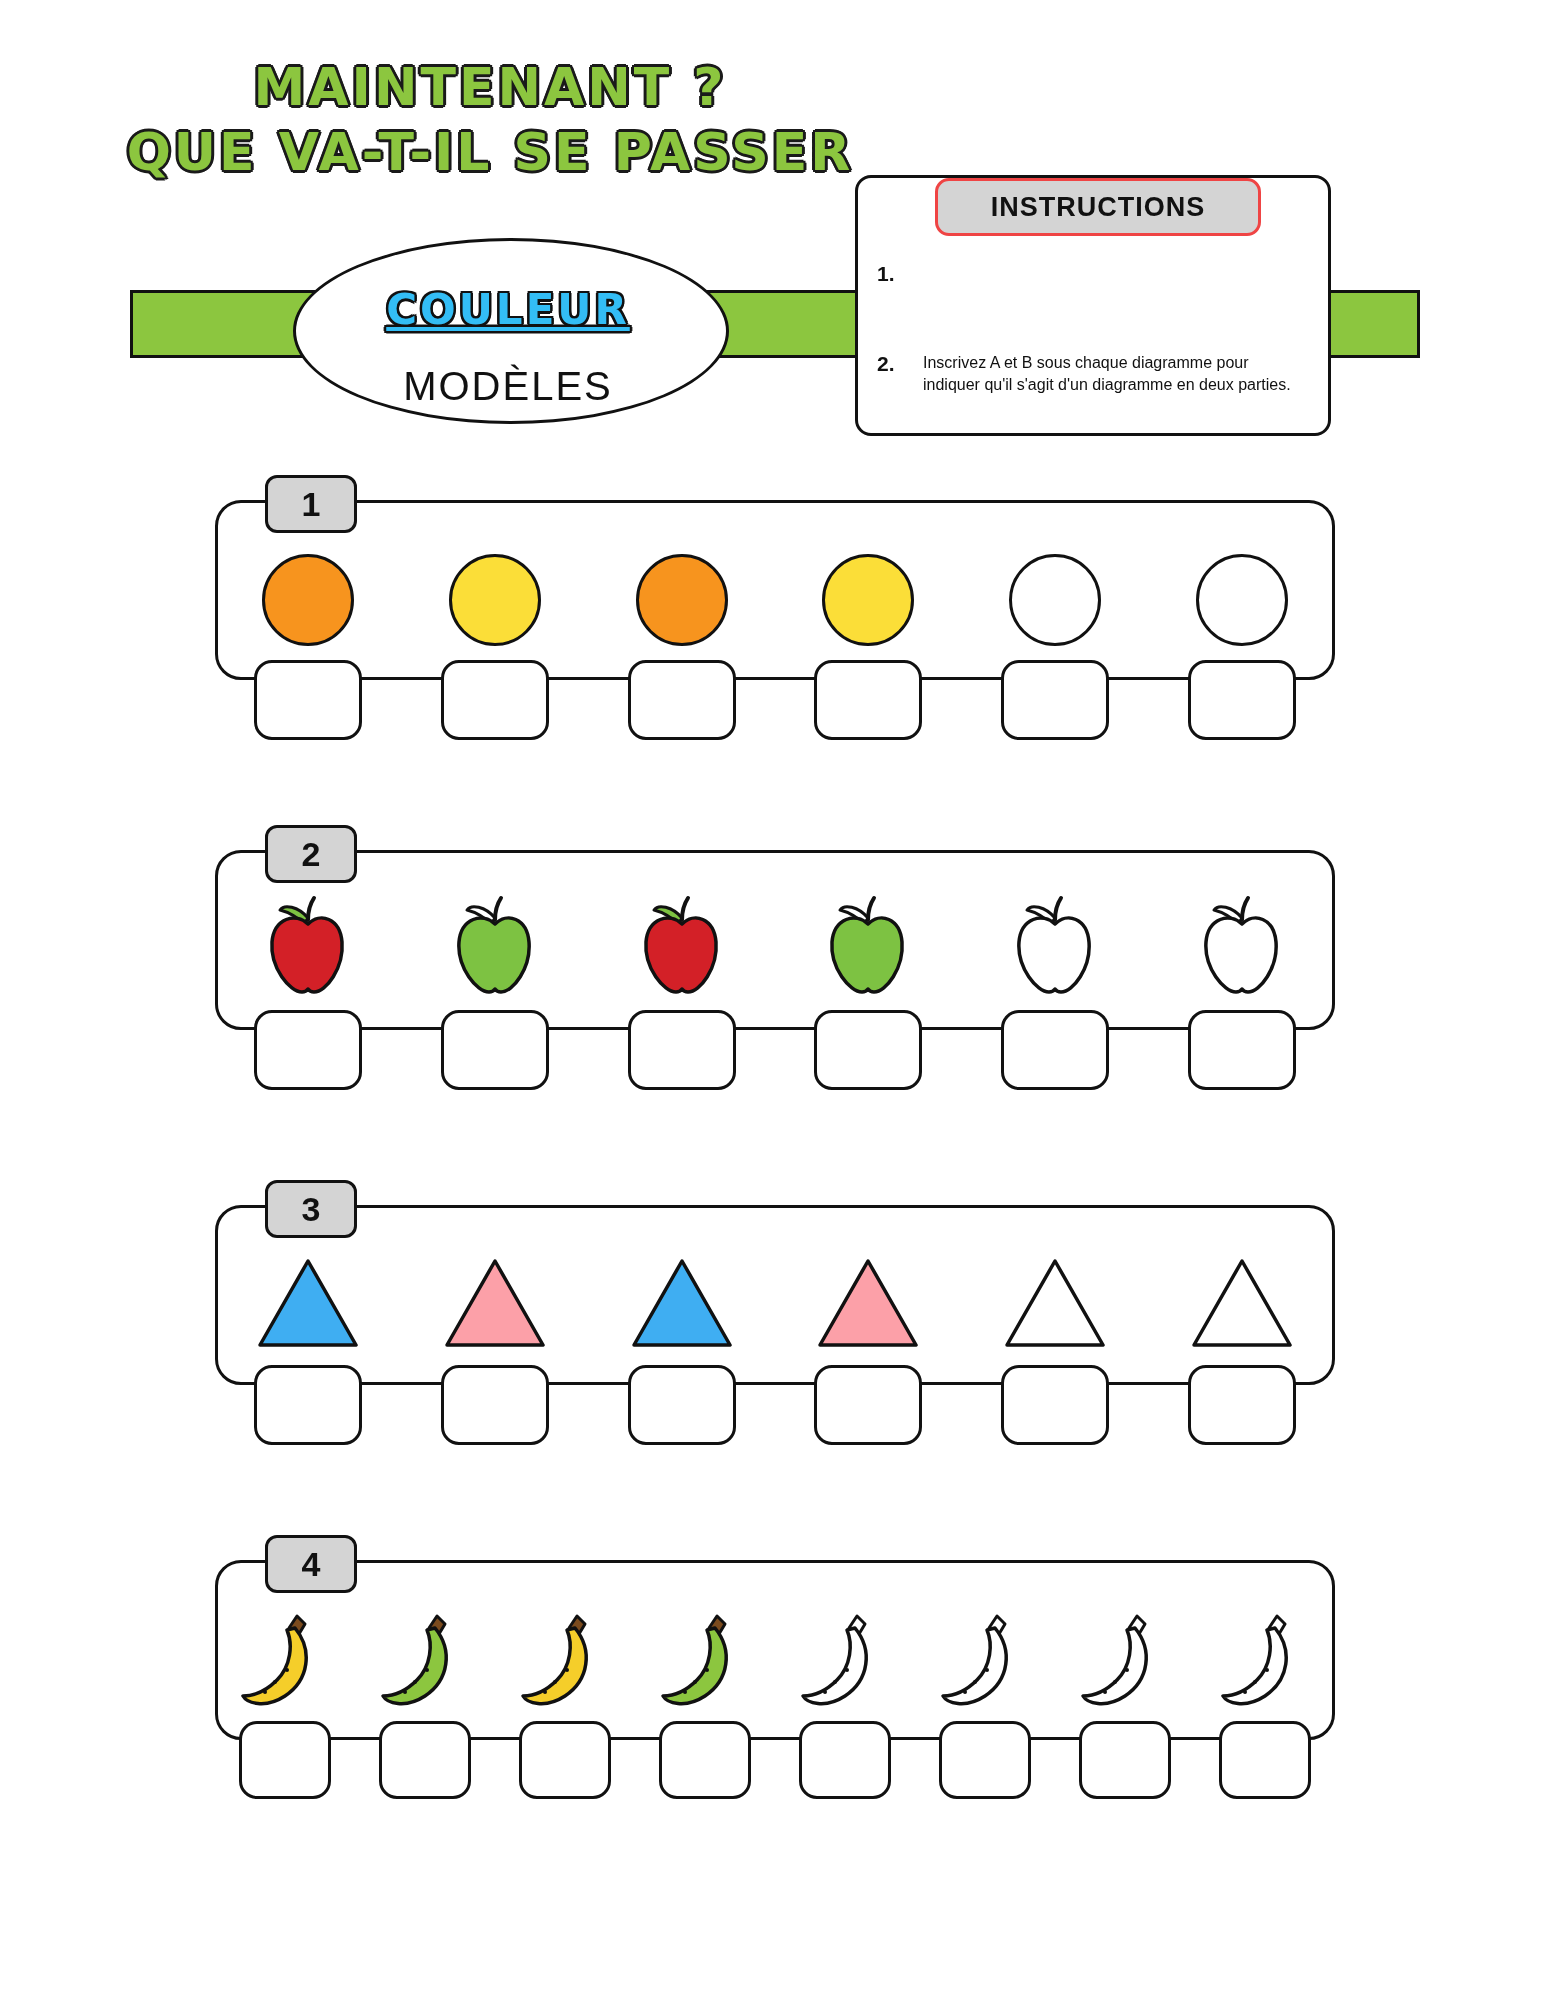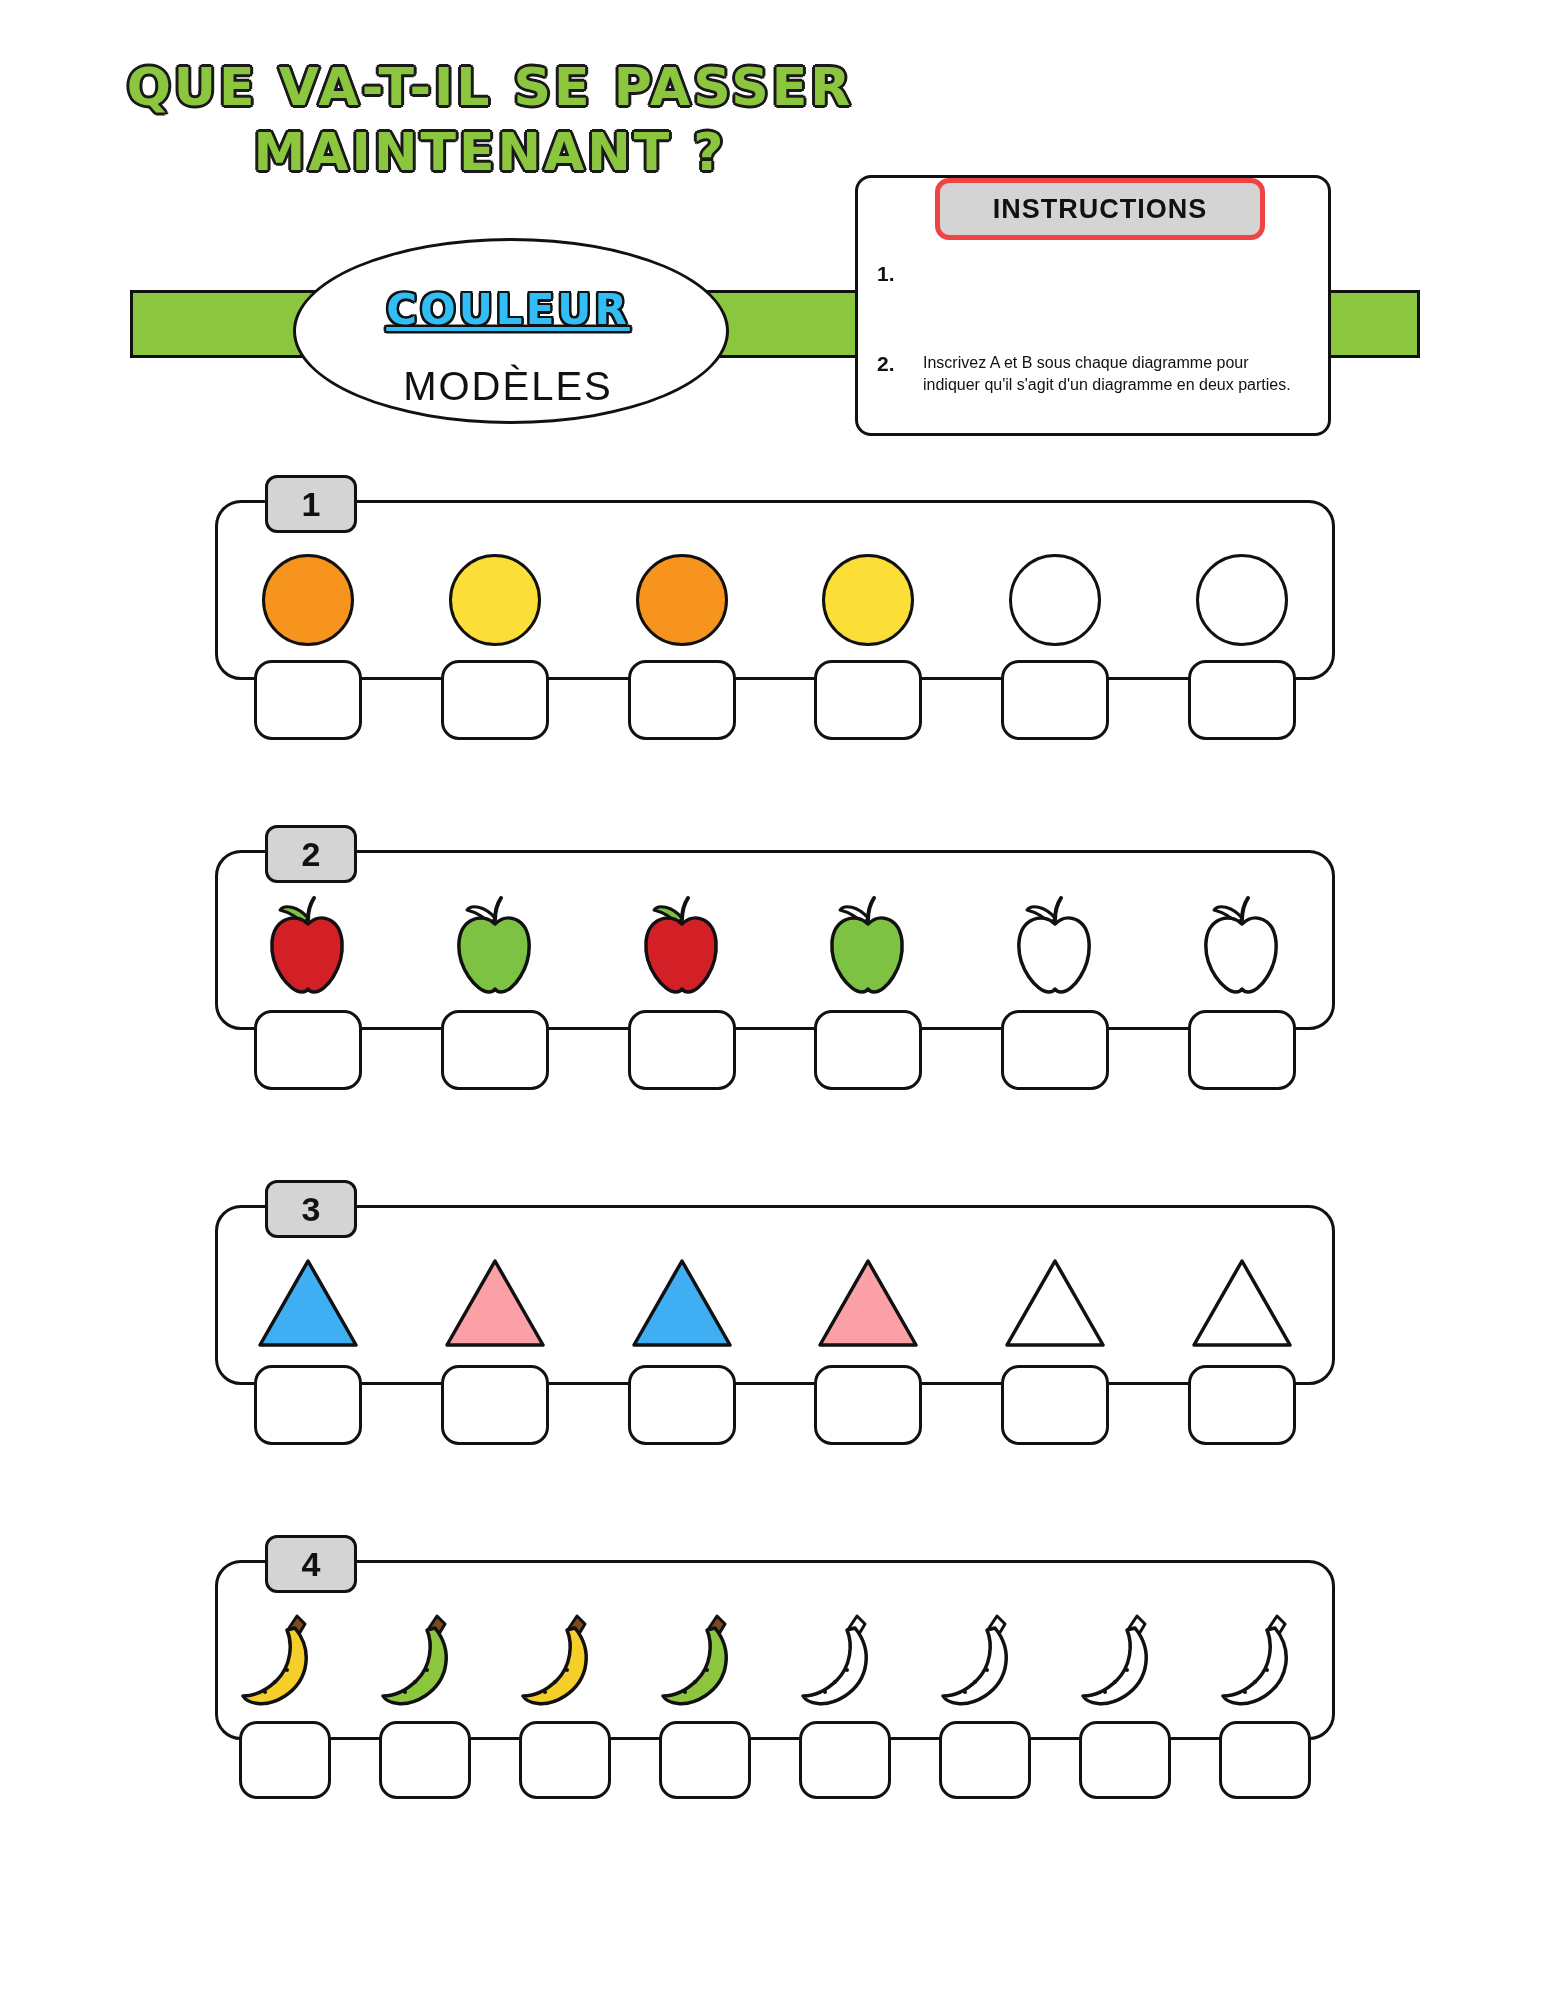--- a/index.html
+++ b/index.html
@@ -104,21 +104,21 @@
     border-radius: 16px;
     z-index: 5;
   }
   .instructions-tab {
     position: absolute;
     left: 935px;
     top: 178px;
     width: 320px;
     height: 52px;
     background: #d4d4d4;
-    border: 5px solid #ef4444;
+    border: 3px solid #ef4444;
     border-radius: 14px;
     z-index: 6;
     display: flex;
     align-items: center;
     justify-content: center;
     font-weight: bold;
     font-size: 27px;
     letter-spacing: 1px;
     color: #111;
   }
@@ -224,22 +224,22 @@
     box-sizing: border-box;
   }
   svg { display: block; }
 </style>
 </head>
 <body>
 
 <div class="header">
 
   <div class="title">
+    <div>MAINTENANT ?</div>
     <div>QUE VA-T-IL SE PASSER</div>
-    <div>MAINTENANT ?</div>
   </div>
 
   <div class="banner"></div>
   <div class="badge-oval"></div>
   <div class="badge-line1">COULEUR</div>
   <div class="badge-line2">MODÈLES</div>
 
   <div class="instructions-box"></div>
   <div class="instructions-tab">INSTRUCTIONS</div>
 

